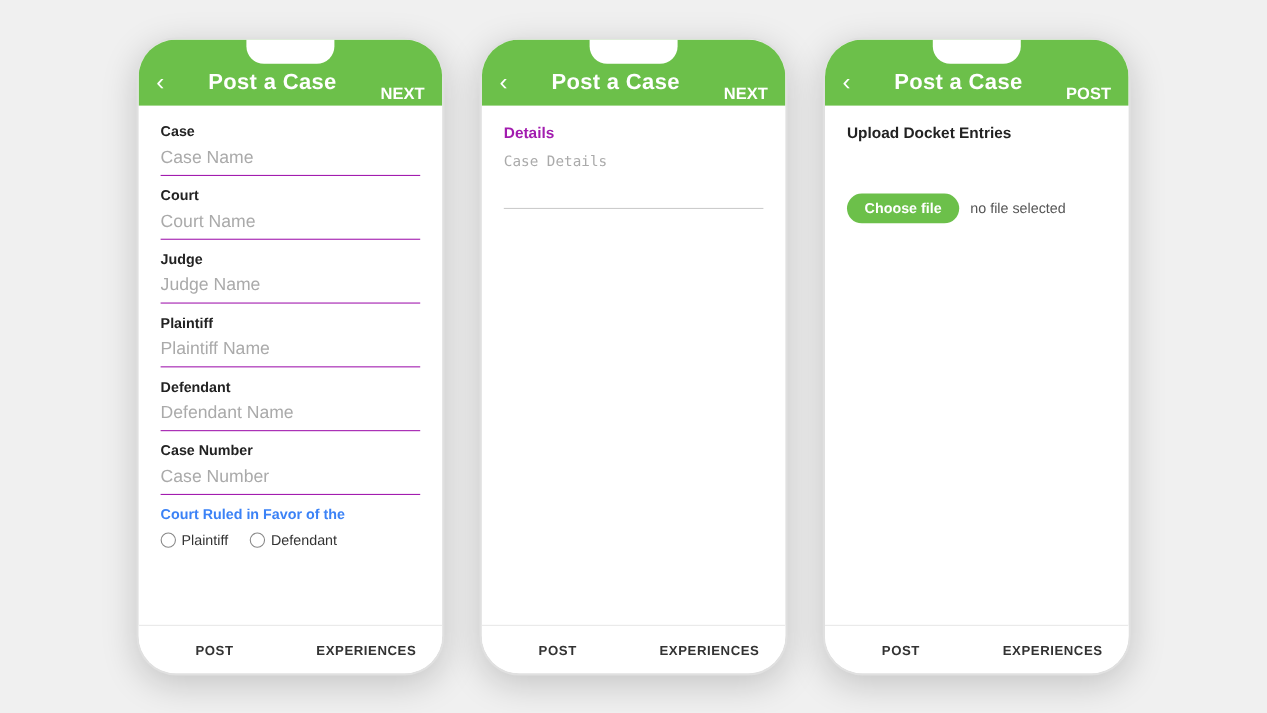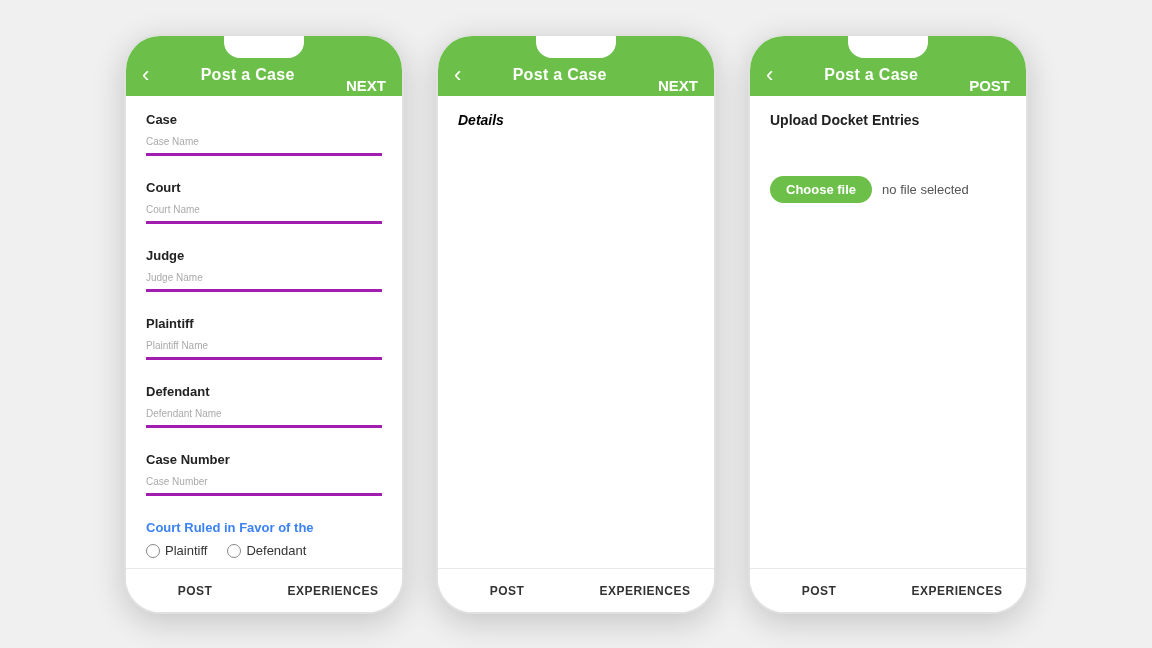--- a/index.html
+++ b/index.html
@@ -60,21 +60,21 @@
 
     .phone-header .back-btn {
       color: #fff;
       font-size: 22px;
       cursor: pointer;
       line-height: 1;
     }
 
     .phone-header .title {
       color: #fff;
-      font-size: 16px;
+      font-size: 20px;
       font-weight: 600;
       letter-spacing: 0.3px;
     }
 
     .phone-header .action-btn {
       color: #fff;
       font-size: 15px;
       font-weight: 700;
       cursor: pointer;
       margin-top: 20px;
@@ -100,35 +100,35 @@
       text-align: center;
       font-size: 12px;
       font-weight: 700;
       color: #333;
       letter-spacing: 0.5px;
       cursor: pointer;
     }
 
     
     .field-group {
-      margin-bottom: 24px;
+      margin-bottom: 10px;
     }
 
     .field-label {
       font-size: 13px;
       font-weight: 600;
       color: #222;
       margin-bottom: 4px;
     }
 
     .field-input {
       width: 100%;
       border: none;
-      border-bottom: 3px solid #a21caf;
-      font-size: 10px;
+      border-bottom: 1px solid #a21caf;
+      font-size: 16px;
       color: #ef4444;
       padding: 4px 0 6px 0;
       background: transparent;
       outline: none;
     }
 
     .field-input::placeholder {
       color: #aaa;
     }
 
@@ -164,23 +164,22 @@
       border-radius: 50%;
       border: 1.5px solid #888;
       background: #fff;
       flex-shrink: 0;
     }
 
     
     .details-section-label {
       font-size: 14px;
       font-weight: 600;
-      color: #000000;
+      color: #a21caf;
       margin-bottom: 8px;
-      font-style: italic;
     }
 
     .details-textarea {
       width: 100%;
       border: none;
       border-bottom: 1px solid #ccc;
       font-size: 13px;
       color: #aaa;
       background: transparent;
       outline: none;
@@ -290,20 +289,21 @@
   </div>
 
   <div class="phone">
     <div class="phone-header">
       <span class="back-btn">‹</span>
       <span class="title">Post a Case</span>
       <span class="action-btn">NEXT</span>
     </div>
     <div class="phone-body">
       <div class="details-section-label">Details</div>
+      <textarea class="details-textarea" rows="3" placeholder="Case Details" style=""></textarea>
     </div>
     <div class="phone-footer">
       <div class="footer-tab">POST</div>
       <div class="footer-tab">EXPERIENCES</div>
     </div>
   </div>
 
   <div class="phone">
     <div class="phone-header">
       <span class="back-btn">‹</span>

